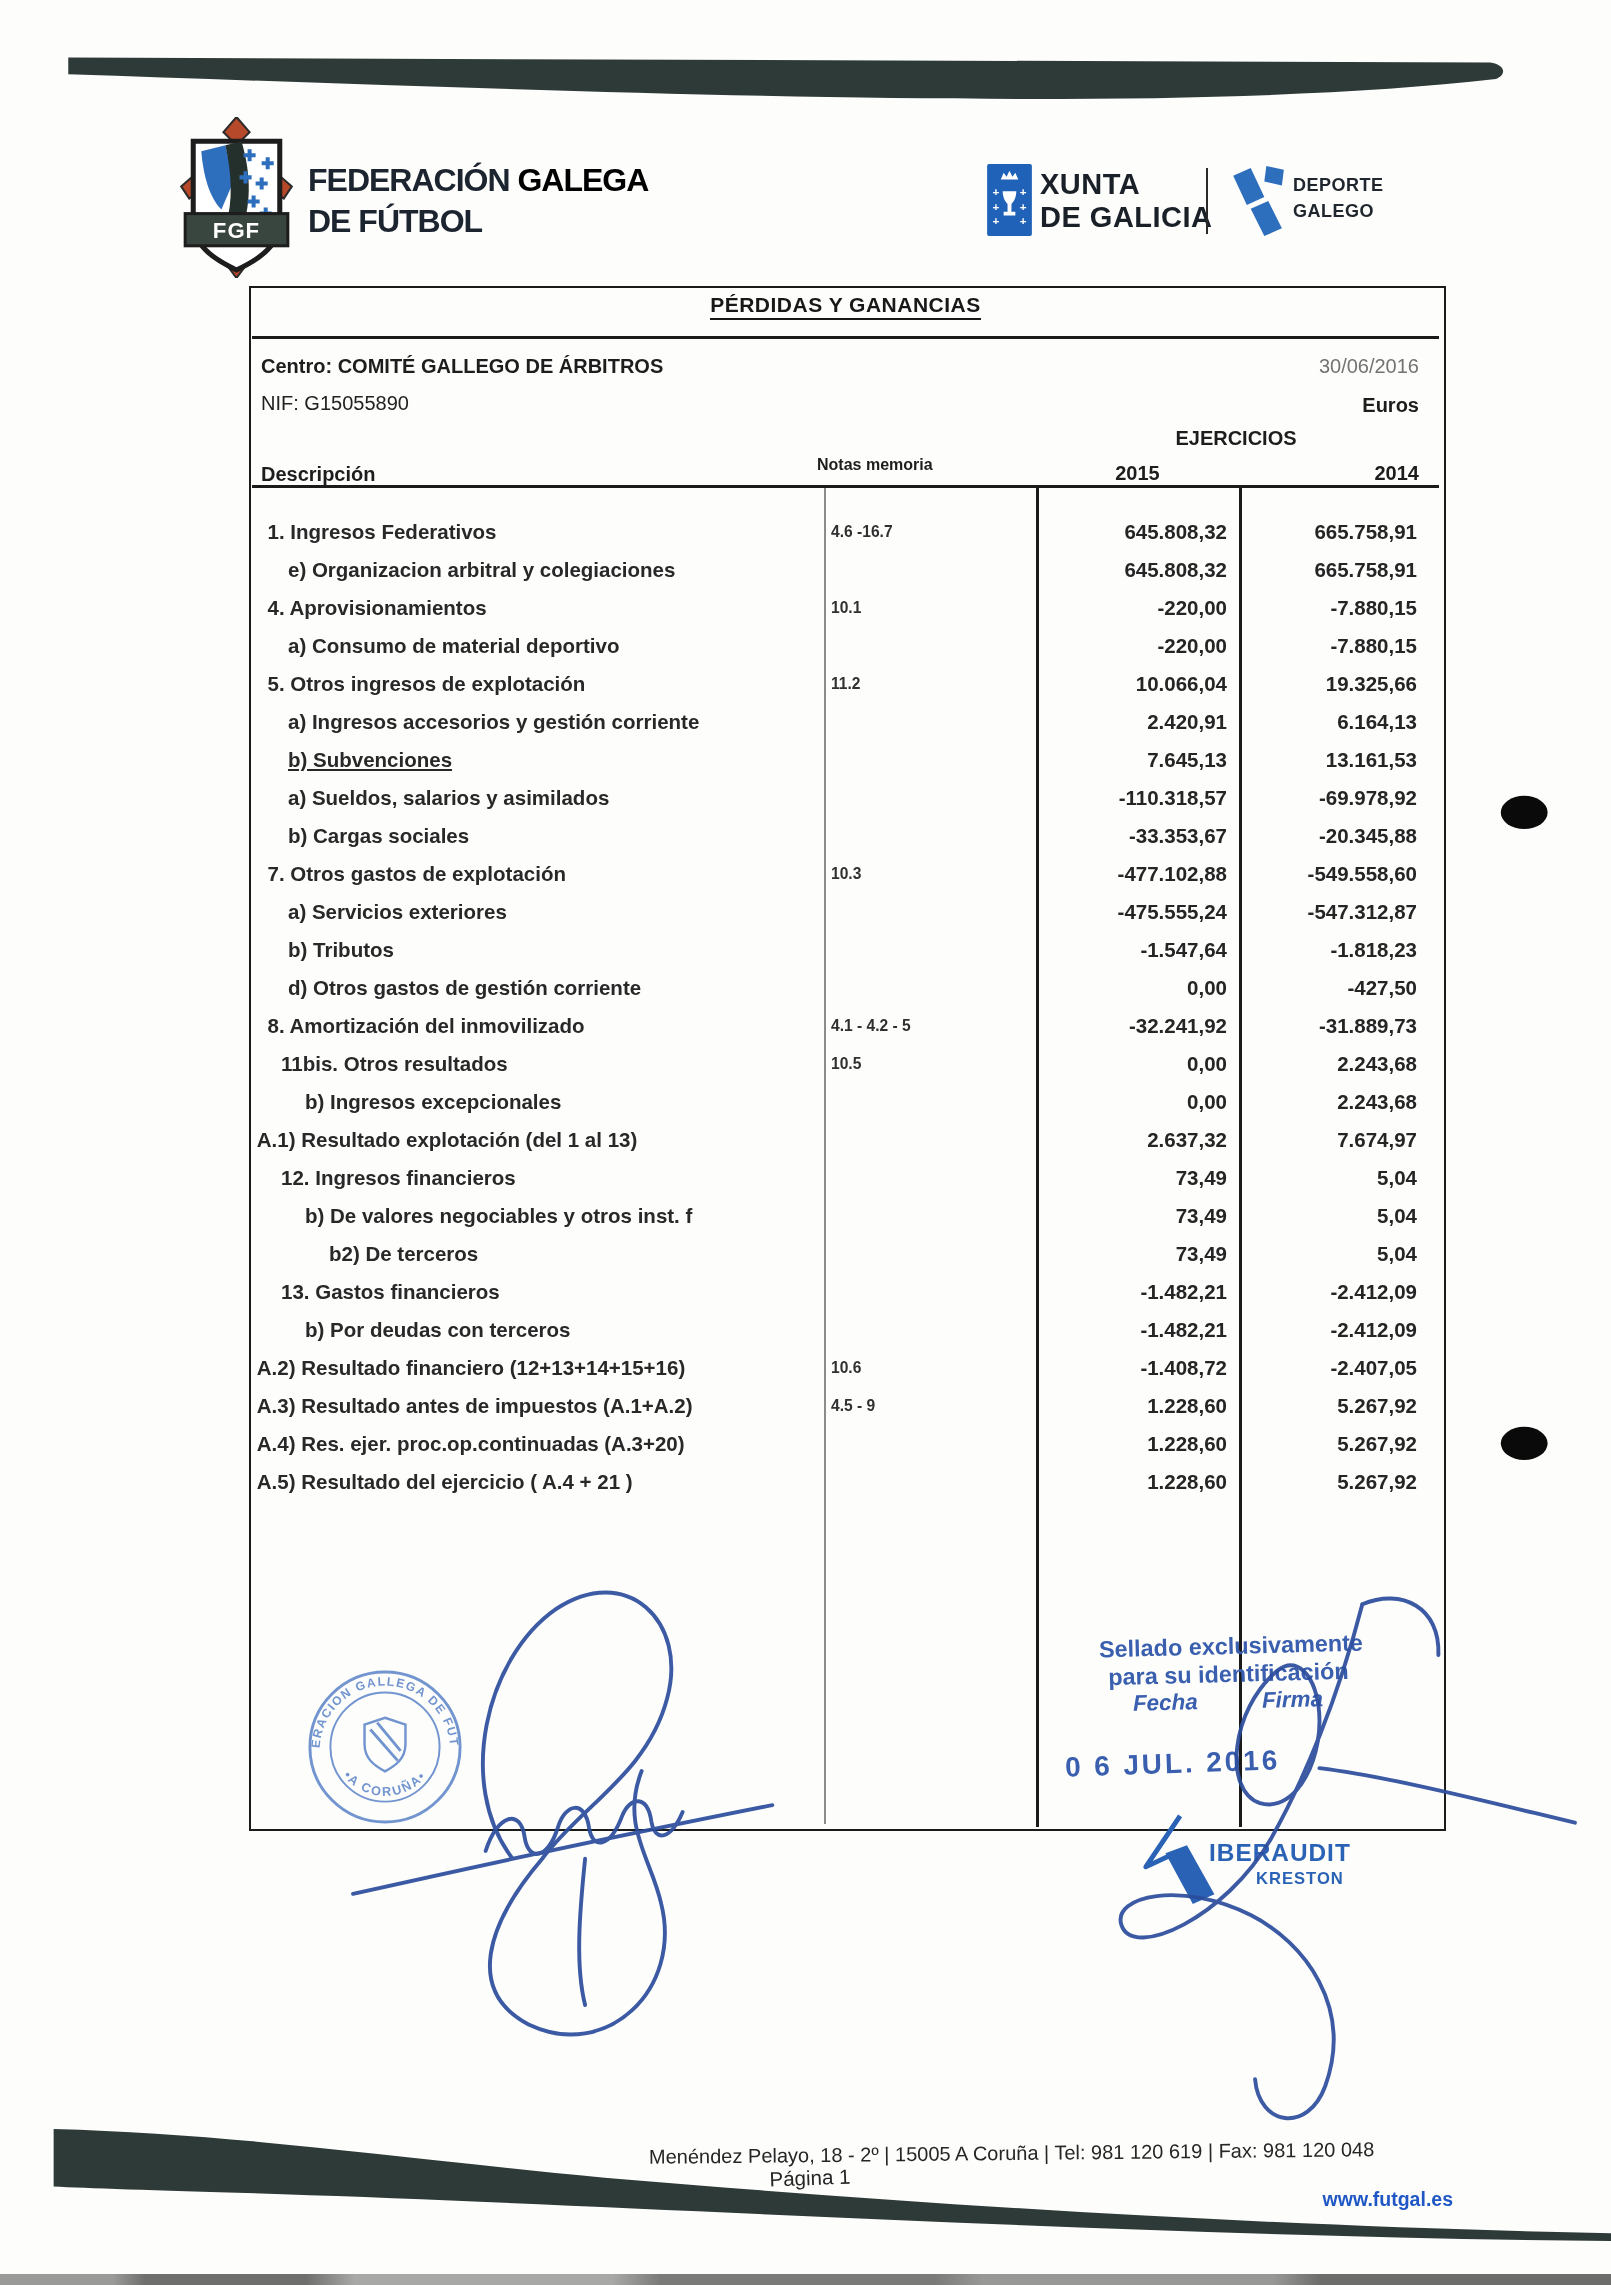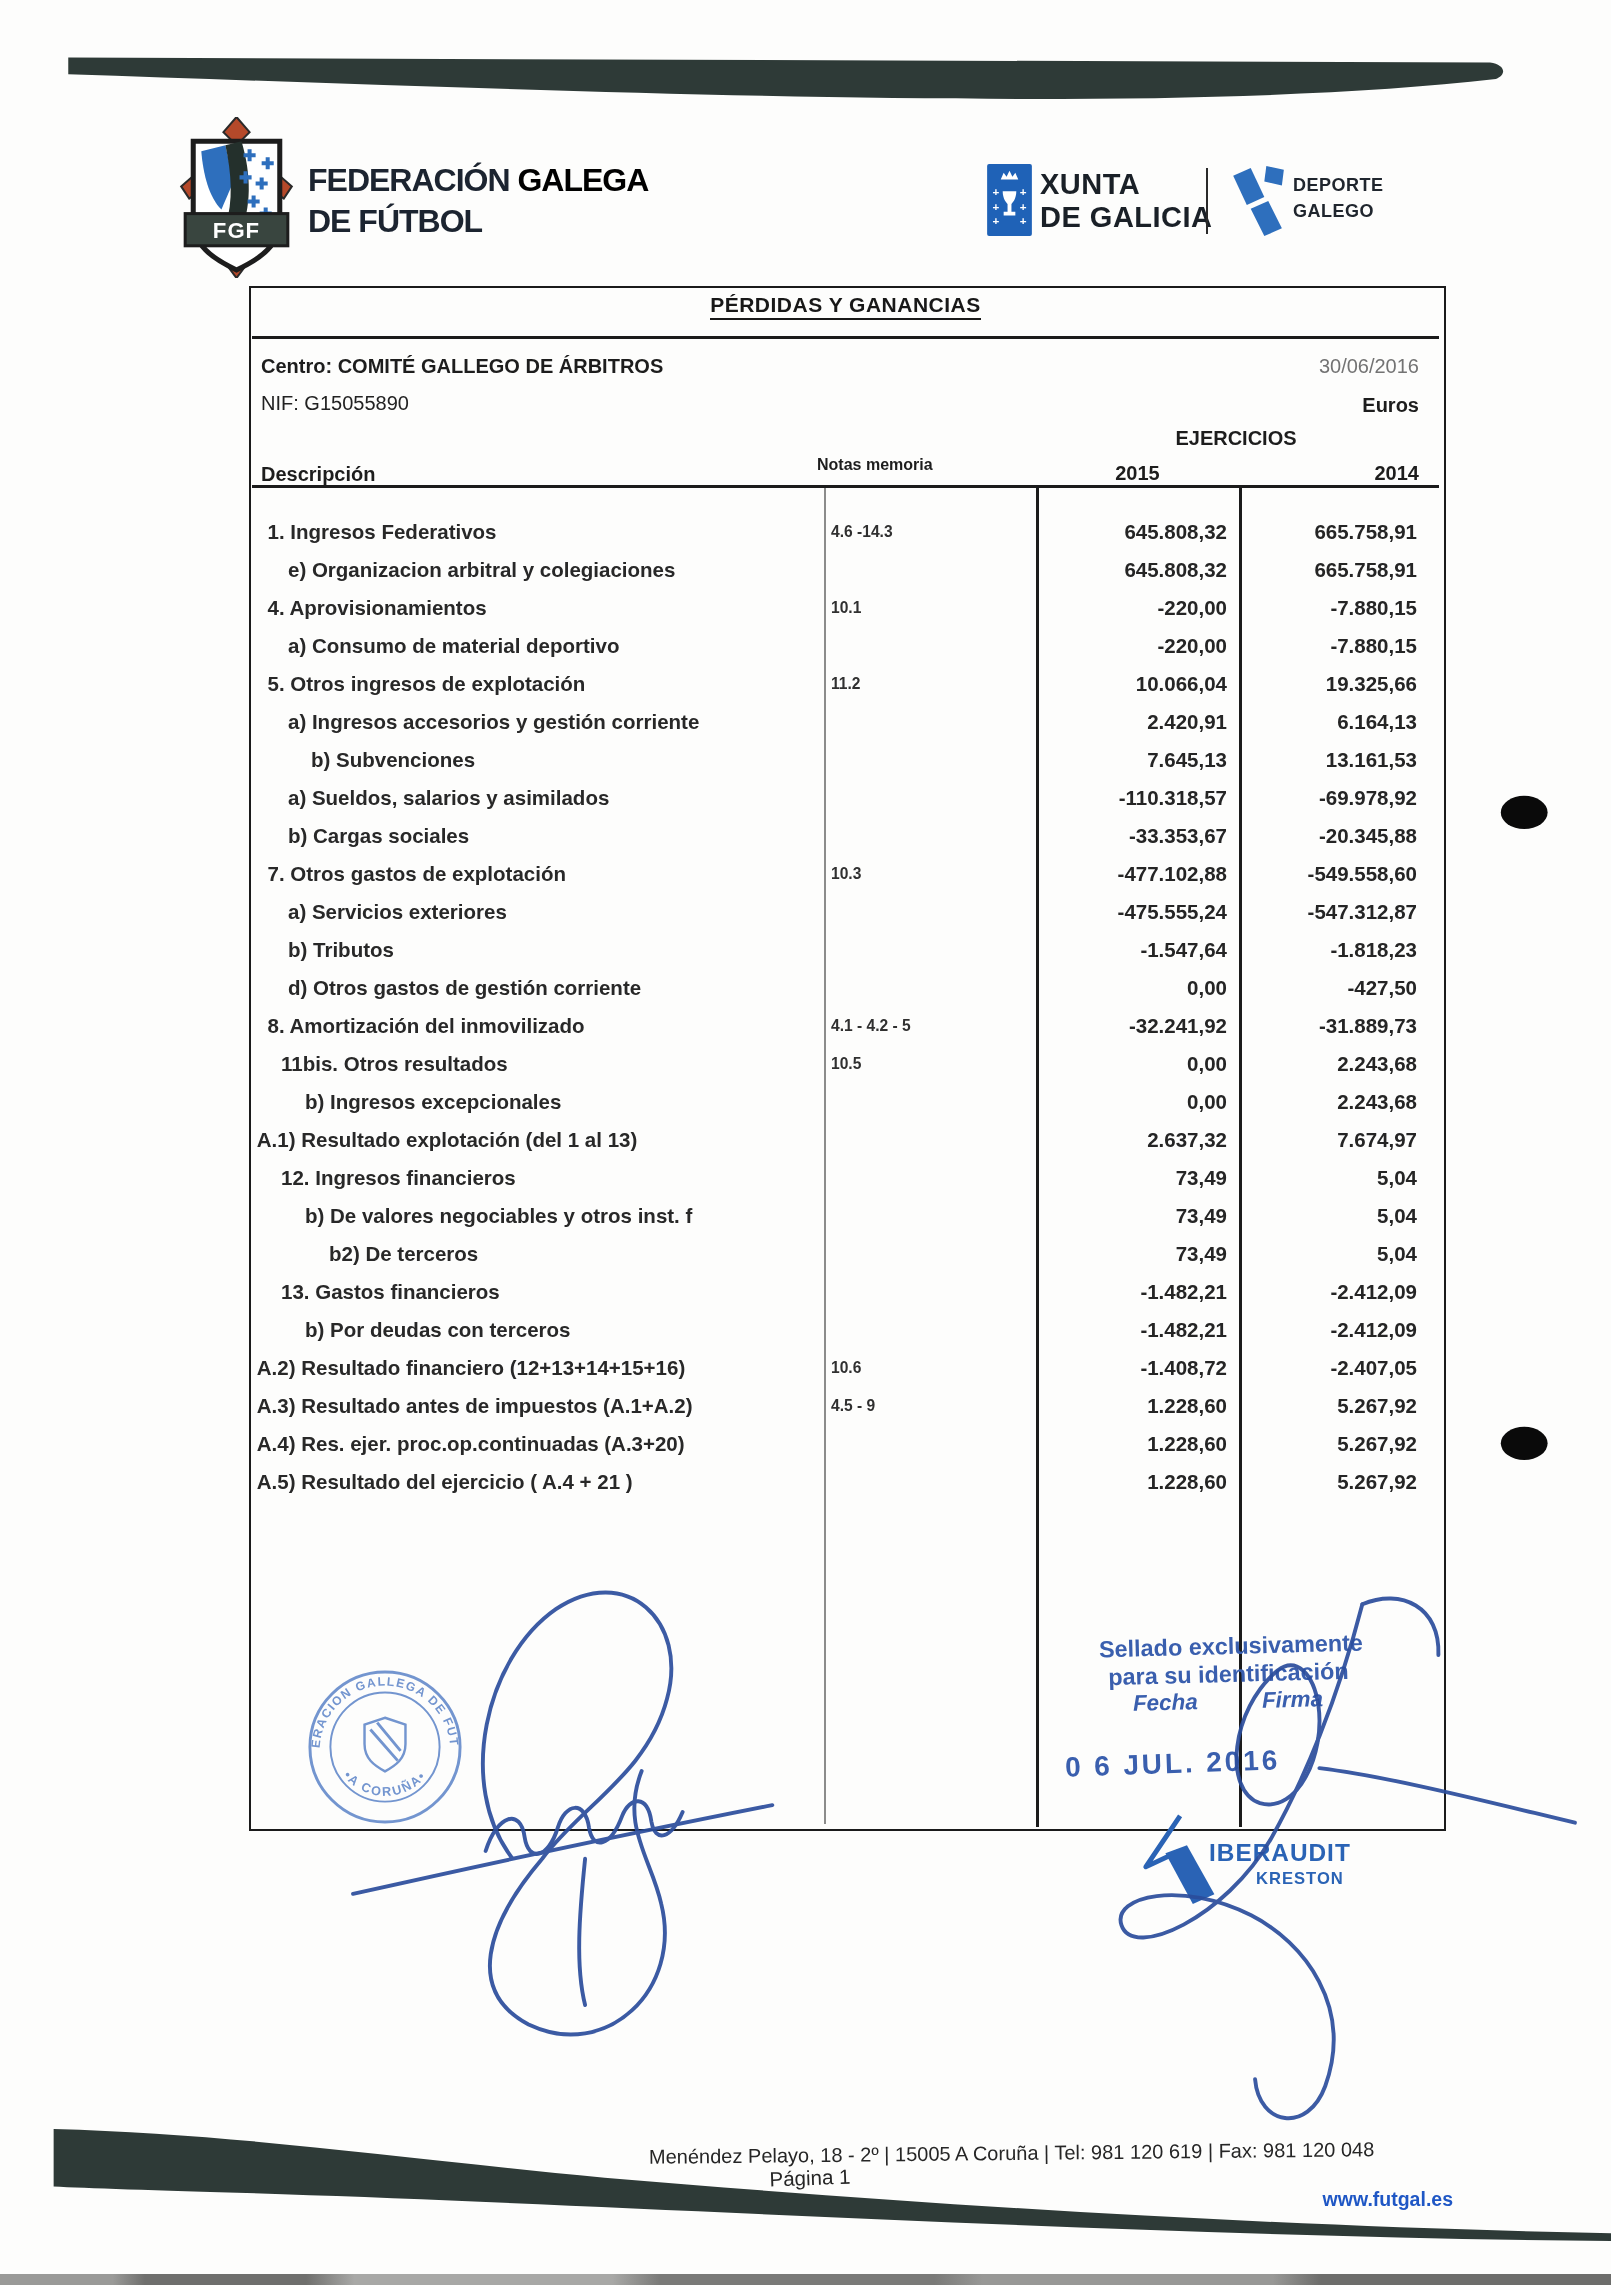--- a/index.html
+++ b/index.html
@@ -119,21 +119,21 @@
   <div class="abs h-bold hdr23 nw" style="right:192px;top:382px;">Euros</div>
   <div class="abs h-bold hdr23 nw" style="left:1036px;top:415px;width:400px;text-align:center;">EJERCICIOS</div>
   <div class="abs h-bold hdr23 nw" style="left:261px;top:451px;">Descripción</div>
   <div class="abs h-bold hdr16 nw" style="left:817px;top:456px;">Notas memoria</div>
   <div class="abs h-bold hdr23 nw" style="left:1036px;top:450px;width:203px;text-align:center;">2015</div>
   <div class="abs h-bold hdr23 nw" style="left:1239px;top:450px;width:180px;text-align:right;">2014</div>
 
   <div class="abs" style="left:249px;top:493px;width:1193px;padding-top:19.5px;">
       <div class="row">
         <span class="lbl" style="margin-left: 18.5px;">1. Ingresos Federativos</span>
-        <span class="note">4.6 -14.3</span>
+        <span class="note">4.6 -16.7</span>
         <span class="v v15">645.808,32</span>
         <span class="v v14">665.758,91</span>
       </div>
       <div class="row">
         <span class="lbl" style="margin-left: 39px;">e) Organizacion arbitral y colegiaciones</span>
         <span class="note"></span>
         <span class="v v15">645.808,32</span>
         <span class="v v14">665.758,91</span>
       </div>
       <div class="row">
@@ -154,21 +154,21 @@
         <span class="v v15">10.066,04</span>
         <span class="v v14">19.325,66</span>
       </div>
       <div class="row">
         <span class="lbl" style="margin-left: 39px;">a) Ingresos accesorios y gestión corriente</span>
         <span class="note"></span>
         <span class="v v15">2.420,91</span>
         <span class="v v14">6.164,13</span>
       </div>
       <div class="row">
-        <span class="lbl" style="margin-left: 62px;">b) Subvenciones</span>
+        <span class="lbl" style="margin-left: 39px; text-decoration: underline;">b) Subvenciones</span>
         <span class="note"></span>
         <span class="v v15">7.645,13</span>
         <span class="v v14">13.161,53</span>
       </div>
       <div class="row">
         <span class="lbl" style="margin-left: 39px;">a) Sueldos, salarios y asimilados</span>
         <span class="note"></span>
         <span class="v v15">-110.318,57</span>
         <span class="v v14">-69.978,92</span>
       </div>

